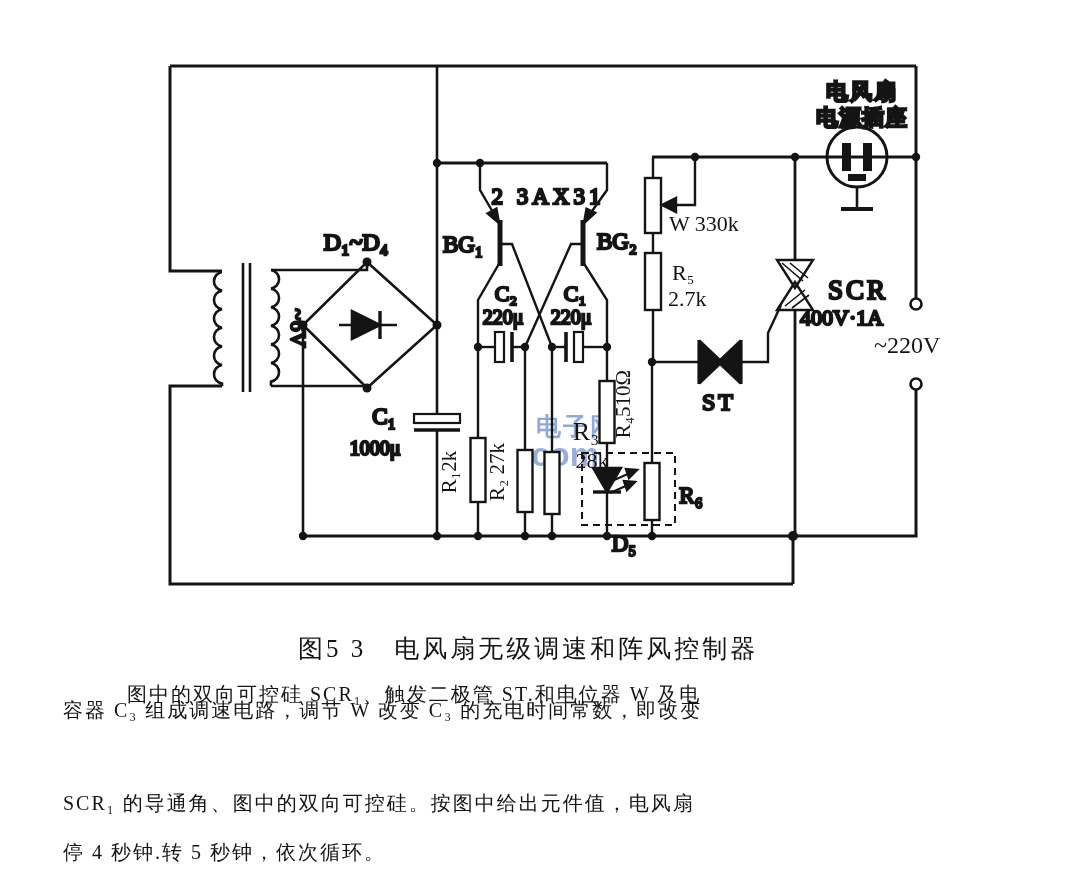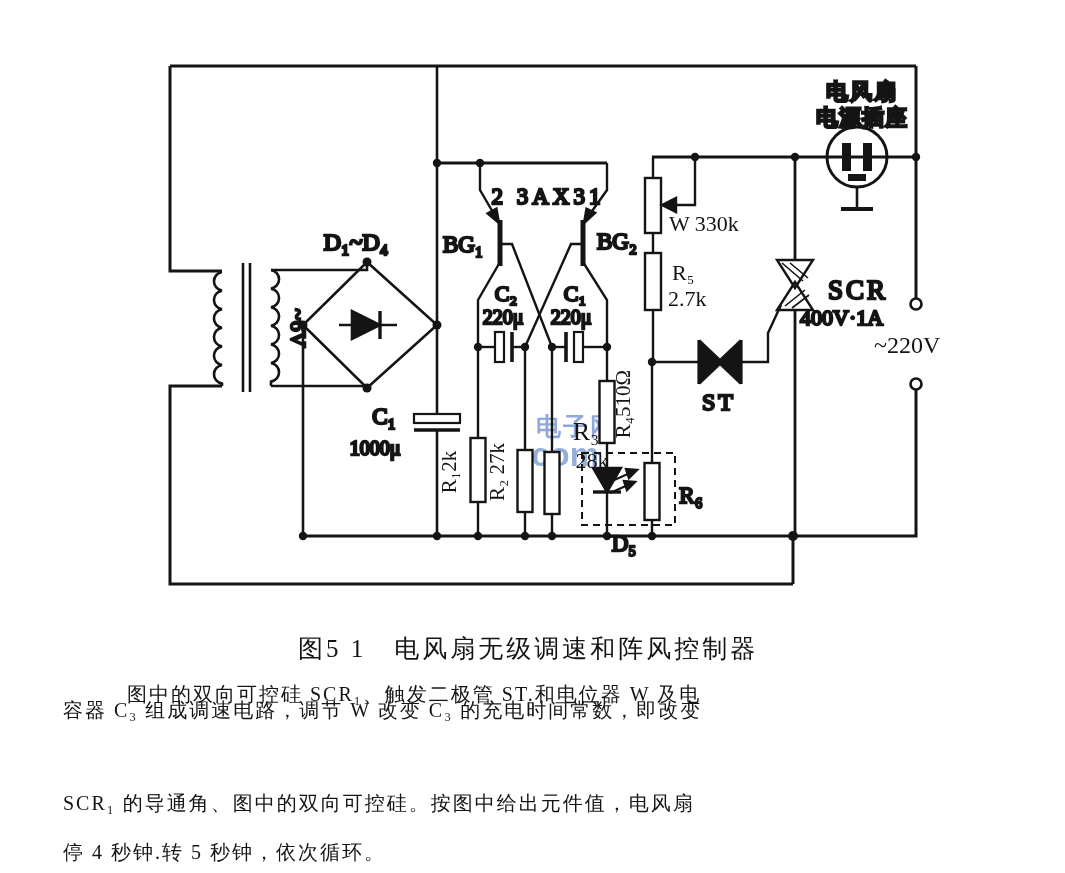--- a/index.html
+++ b/index.html
@@ -207,21 +207,21 @@
       <circle cx="437" cy="536" r="4.2"></circle>
       <circle cx="478" cy="536" r="4.2"></circle>
       <circle cx="525" cy="536" r="4.2"></circle>
       <circle cx="552" cy="536" r="4.2"></circle>
       <circle cx="607" cy="536" r="4.2"></circle>
       <circle cx="652" cy="536" r="4.2"></circle>
       <circle cx="793" cy="536" r="5"></circle>
     </g>
   </svg>
 
-  <div class="caption">图5 1　电风扇无级调速和阵风控制器</div>
+  <div class="caption">图5 3　电风扇无级调速和阵风控制器</div>
 
   <div>
     <div class="para-line l1">图中的双向可控硅 SCR₁、触发二极管 ST.和电位器 W 及电</div>
     <div class="para-line l2">容器 C₃ 组成调速电路，调节 W 改变 C₃ 的充电时间常数，即改变</div>
     <div class="para-line l3">SCR₁ 的导通角、图中的双向可控硅。按图中给出元件值，电风扇</div>
     <div class="para-line l4">停 4 秒钟.转 5 秒钟，依次循环。</div>
   </div>
 
 </div>
 

